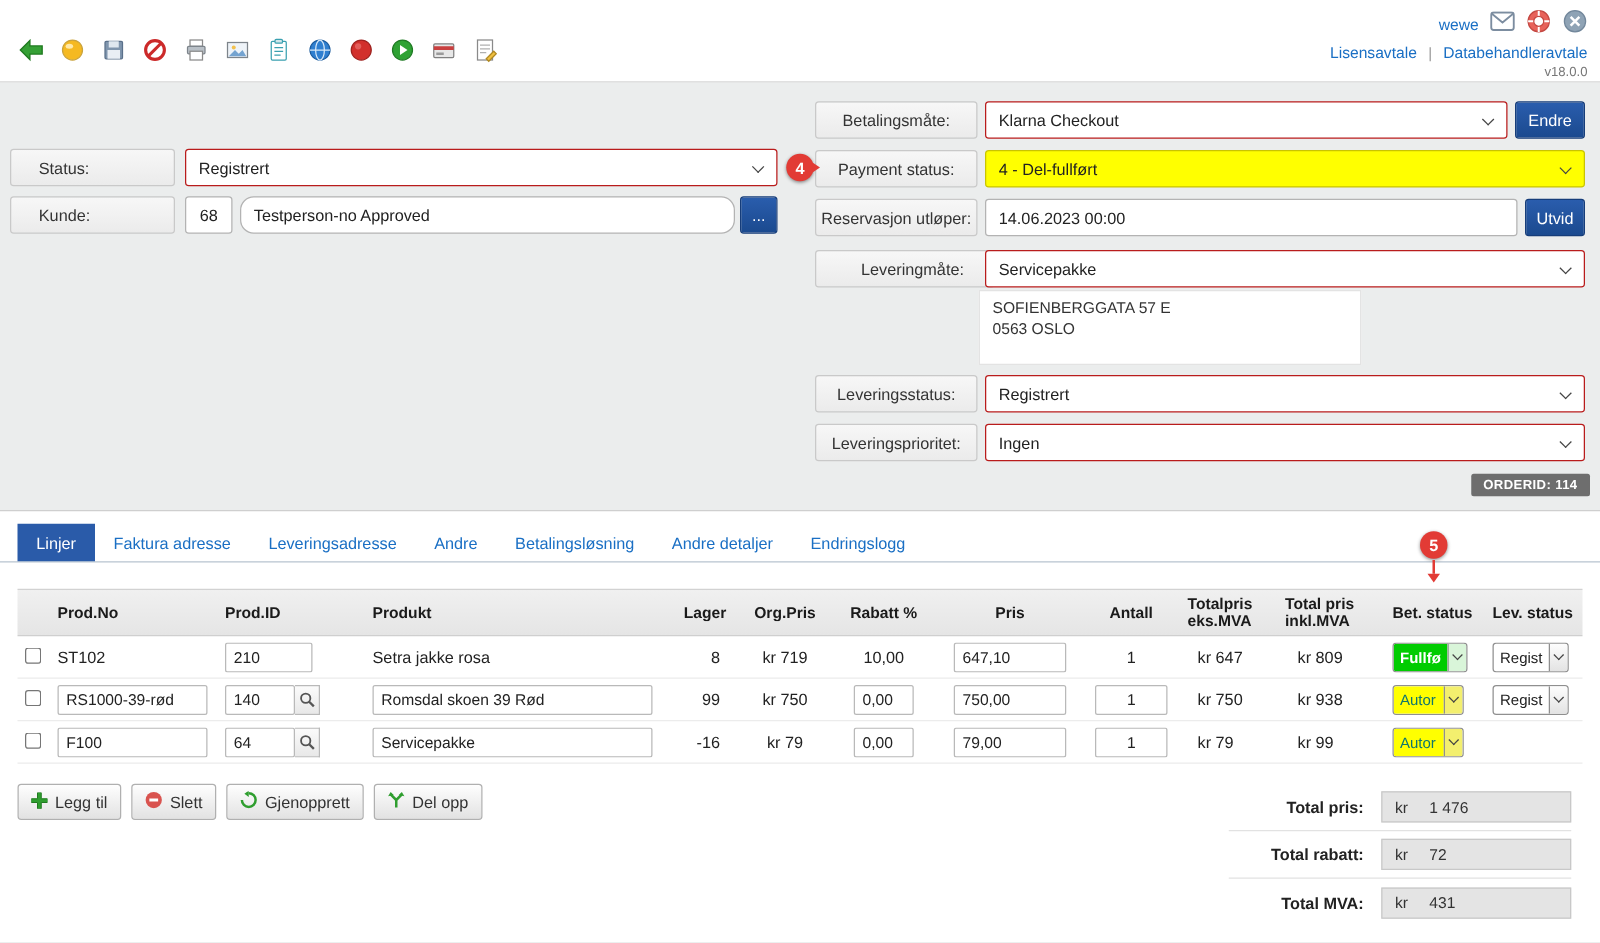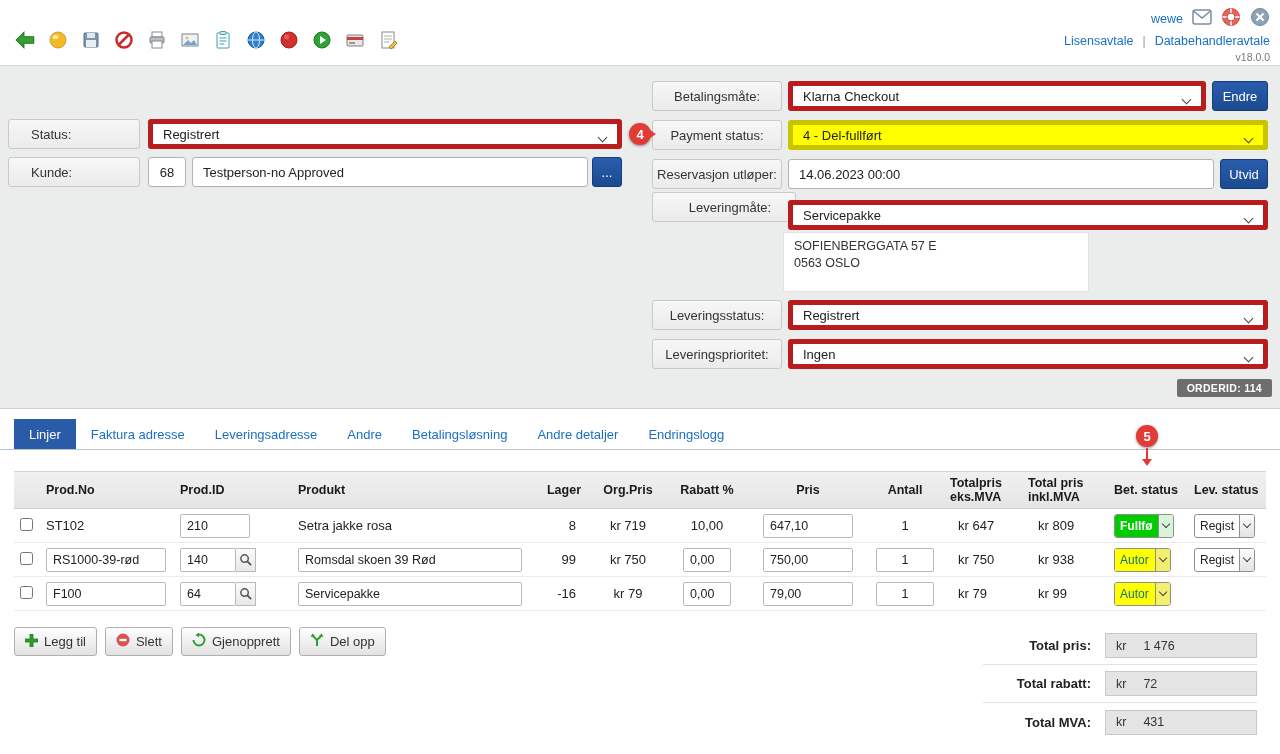--- a/index.html
+++ b/index.html
@@ -14,21 +14,21 @@
   .topright { position:absolute; top:7px; right:10px; display:flex; flex-direction:column; align-items:flex-end; gap:3px; }
   .tr-line1 { display:flex; align-items:center; gap:9px; }
   .link { color:#1a6fc4; font-size:12.5px; text-decoration:none; cursor:pointer; }
   .sep { color:#999; font-size:12px; }
   .version { color:#777; font-size:10.5px; }
 
   
   .labelbox { position:absolute; height:30px; background:linear-gradient(#f7f7f7,#ebebeb); border:1px solid #c9c9c9; border-radius:3px; font-size:13px; color:#333; display:flex; align-items:center; }
   .labelbox.l { padding-left:22px; }
   .labelbox.c { justify-content:center; }
-  .selectbox { position:absolute; height:30px; background:#fff; border:5px solid #b91c1c; border-radius:3px; display:flex; align-items:center; padding:0 26px 0 10px; font-size:13px; color:#222; cursor:pointer; }
+  .selectbox { position:absolute; height:30px; background:#fff; border:1px solid #b91c1c; border-radius:3px; display:flex; align-items:center; padding:0 26px 0 10px; font-size:13px; color:#222; cursor:pointer; }
   .selectbox .chev { position:absolute; right:11px; top:10px; width:7px; height:7px; border-right:1.6px solid #444; border-bottom:1.6px solid #444; transform:rotate(45deg); }
   .selectbox.yellow { background:#ffff00; border-color:#c9c400; }
   .inputbox { position:absolute; height:30px; background:#fff; border:1px solid #b3b3b3; border-radius:3px; padding:0 10px; font-size:13px; color:#222; font-family:inherit; }
   .bluebtn { position:absolute; height:30px; background:linear-gradient(#2a5dad,#1b4a8f); color:#fff; border:1px solid #163d7a; border-radius:3px; font-size:13px; display:flex; align-items:center; justify-content:center; cursor:pointer; }
   .orderdate-bar { position:absolute; left:8px; top:80px; width:614px; height:27px; background:linear-gradient(#f3f3f3,#e8e8e8); border:1px solid #c9c9c9; border-radius:3px; display:flex; align-items:center; font-size:13px; color:#333; }
   .orderdate-bar span { width:50%; text-align:center; }
   .infobox { position:absolute; left:783px; top:232px; width:306px; height:60px; background:#fff; border:1px solid #e3e3e3; padding:5px 10px; font-size:12.5px; color:#333; line-height:17px; }
   .orderid-badge { position:absolute; right:8px; top:379px; background:#6e6e6e; color:#fff; font-size:10.5px; font-weight:bold; padding:3px 10px; border-radius:2px; letter-spacing:.3px; }
 
   .callout { position:absolute; width:22px; height:22px; border-radius:50%; background:#e23b35; color:#fff; font-weight:bold; font-size:13px; display:flex; align-items:center; justify-content:center; box-shadow:0 1px 3px rgba(0,0,0,.45); z-index:6; }
@@ -195,42 +195,42 @@
 
 
   <div class="labelbox l" style="left:8px; top:119px; width:132px;">Status:</div>
   <div class="selectbox" style="left:148px; top:119px; width:474px;">
     <span>Registrert</span>
       <span class="chev"></span>
   </div>
 
   <div class="labelbox l" style="left:8px; top:157px; width:132px;">Kunde:</div>
   <input class="inputbox" style="left: 148px; top: 157px; width: 38px; text-align: center;" value="68">
-  <input class="inputbox" style="left: 192px; top: 157px; width: 396px;" value="Testperson-no Approved">
+  <input class="inputbox" style="left: 192px; top: 157px; width: 396px; border-radius: 11px;" value="Testperson-no Approved">
   <div class="bluebtn" style="left:592px; top:157px; width:30px;">...</div>
 
   <div class="labelbox c" style="left:652px; top:81px; width:130px;">Betalingsmåte:</div>
   <div class="selectbox" style="left:788px; top:81px; width:418px;">
     <span>Klarna Checkout</span>
       <span class="chev"></span>
   </div>
   <div class="bluebtn" style="left:1212px; top:81px; width:56px;">Endre</div>
 
   <div class="callout callout4">4</div>
   <div class="labelbox c" style="left:652px; top:120px; width:130px;">Payment status:</div>
   <div class="selectbox yellow" style="left:788px; top:120px; width:480px;">
     <span>4 - Del-fullført</span>
       <span class="chev"></span>
   </div>
 
   <div class="labelbox c" style="left:652px; top:159px; width:130px;">Reservasjon utløper:</div>
   <input class="inputbox" style="left: 788px; top: 159px; width: 426px;" value="14.06.2023 00:00">
   <div class="bluebtn" style="left:1220px; top:159px; width:48px;">Utvid</div>
 
-  <div class="labelbox c" style="left:652px; top:192px; width:144px;padding-left:12px;">Leveringmåte:</div>
+  <div class="labelbox c" style="left:652px; top:200px; width:144px;padding-left:12px;">Leveringmåte:</div>
   <div class="selectbox" style="left:788px; top:200px; width:480px;">
     <span>Servicepakke</span>
       <span class="chev"></span>
   </div>
 
   <div class="infobox">
     <div>SOFIENBERGGATA 57 E</div>
     <div>0563 OSLO</div>
   </div>
 

